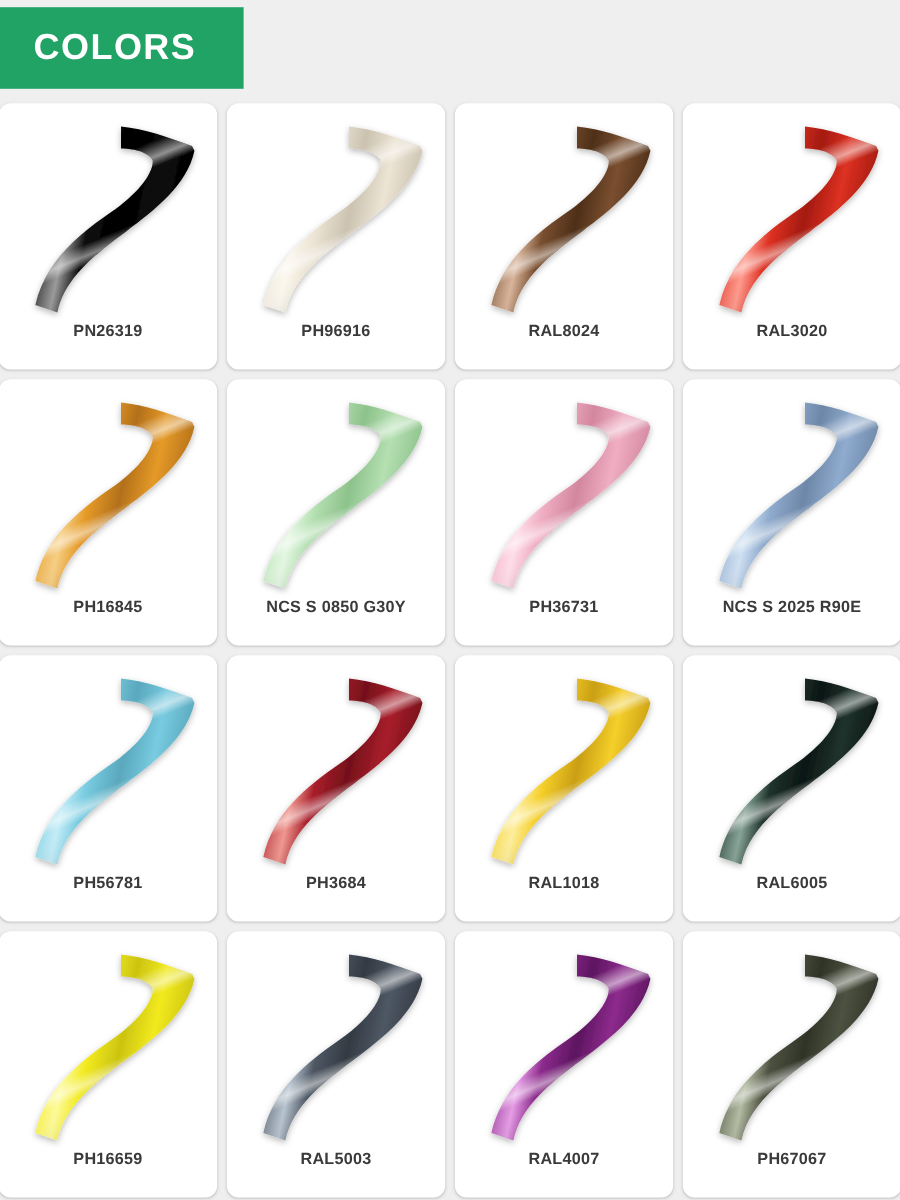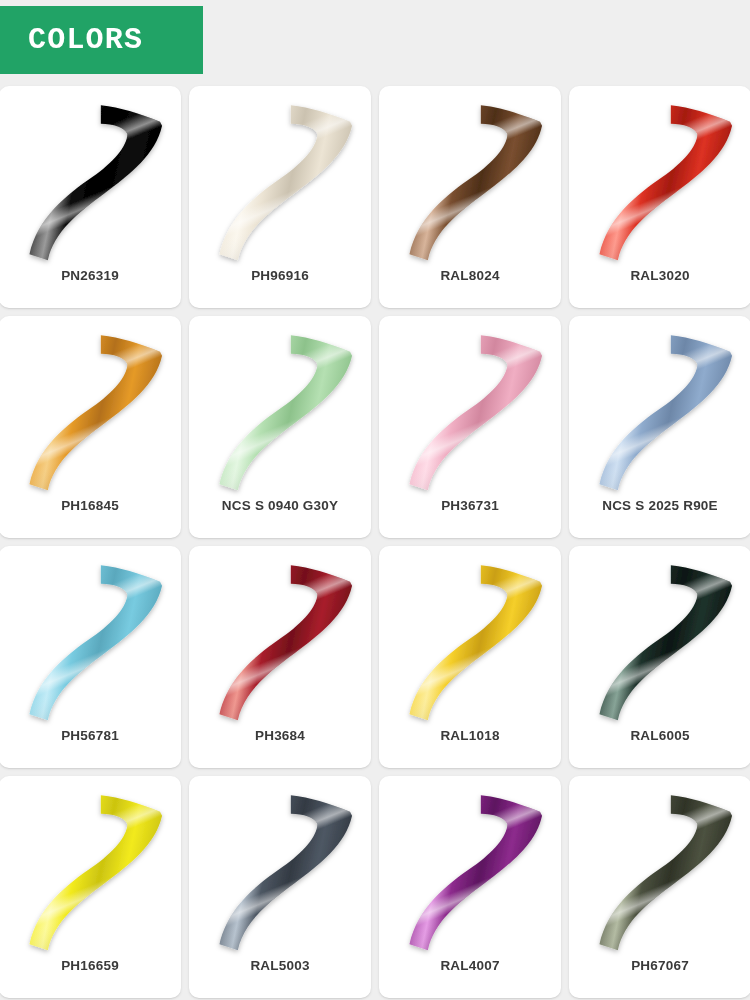--- a/index.html
+++ b/index.html
@@ -9,21 +9,21 @@
     font-family:"Liberation Sans","DejaVu Sans",sans-serif;
     overflow:hidden;
   }
   .page{position:relative;width:750px;height:1000px;}
 
   
   .header{
     position:absolute;left:0;top:6px;
     width:203px;height:68px;
     background:#21a366;
-    display:flex;align-items:center;font-family:Liberation Mono, monospace;
+    display:flex;align-items:center;
   }
   .header-title{
     color:#ffffff;
     font-size:30px;
     font-weight:bold;
     letter-spacing:1.2px;
     margin-left:28px;
   }
 
   
@@ -270,21 +270,21 @@
               <filter id="f5" x="-25%" y="-25%" width="150%" height="150%">
                 <feDropShadow dx="0" dy="2" stdDeviation="2.5" flood-color="#000000" flood-opacity="0.28"></feDropShadow>
               </filter>
             </defs>
             <g transform="translate(2,0)" filter="url(#f5)">
               <path d="M92,16 C112,18 128,24 150,32 L152,36 C146,64 120,84 96,102 C70,121 46,140 40,168 L22,162 C30,126 58,104 84,86 C104,72 118,56 118,44 C116,38 104,34 92,34 Z" fill="url(#g5)" transform="scale(1.02)"></path>
               <path d="M92,16 C112,18 128,24 150,32 L152,36 C146,64 120,84 96,102 C70,121 46,140 40,168 L22,162 C30,126 58,104 84,86 C104,72 118,56 118,44 C116,38 104,34 92,34 Z" fill="url(#h5)" transform="scale(1.02)"></path>
             </g>
           </svg>
         </div>
-        <div class="card-label">NCS S 0940 G30Y</div>
+        <div class="card-label">NCS S 0850 G30Y</div>
       </div>
       <div class="card">
         <div class="swatch-wrap">
           <svg width="170" height="180" viewBox="0 0 170 180">
             <defs>
               <linearGradient id="g6" x1="0" y1="0" x2="1" y2="0.25">
                 <stop offset="0%" stop-color="#d2879f"></stop>
                 <stop offset="14%" stop-color="#f0aec3"></stop>
                 <stop offset="32%" stop-color="#ffdde8"></stop>
                 <stop offset="44%" stop-color="#f0aec3"></stop>

